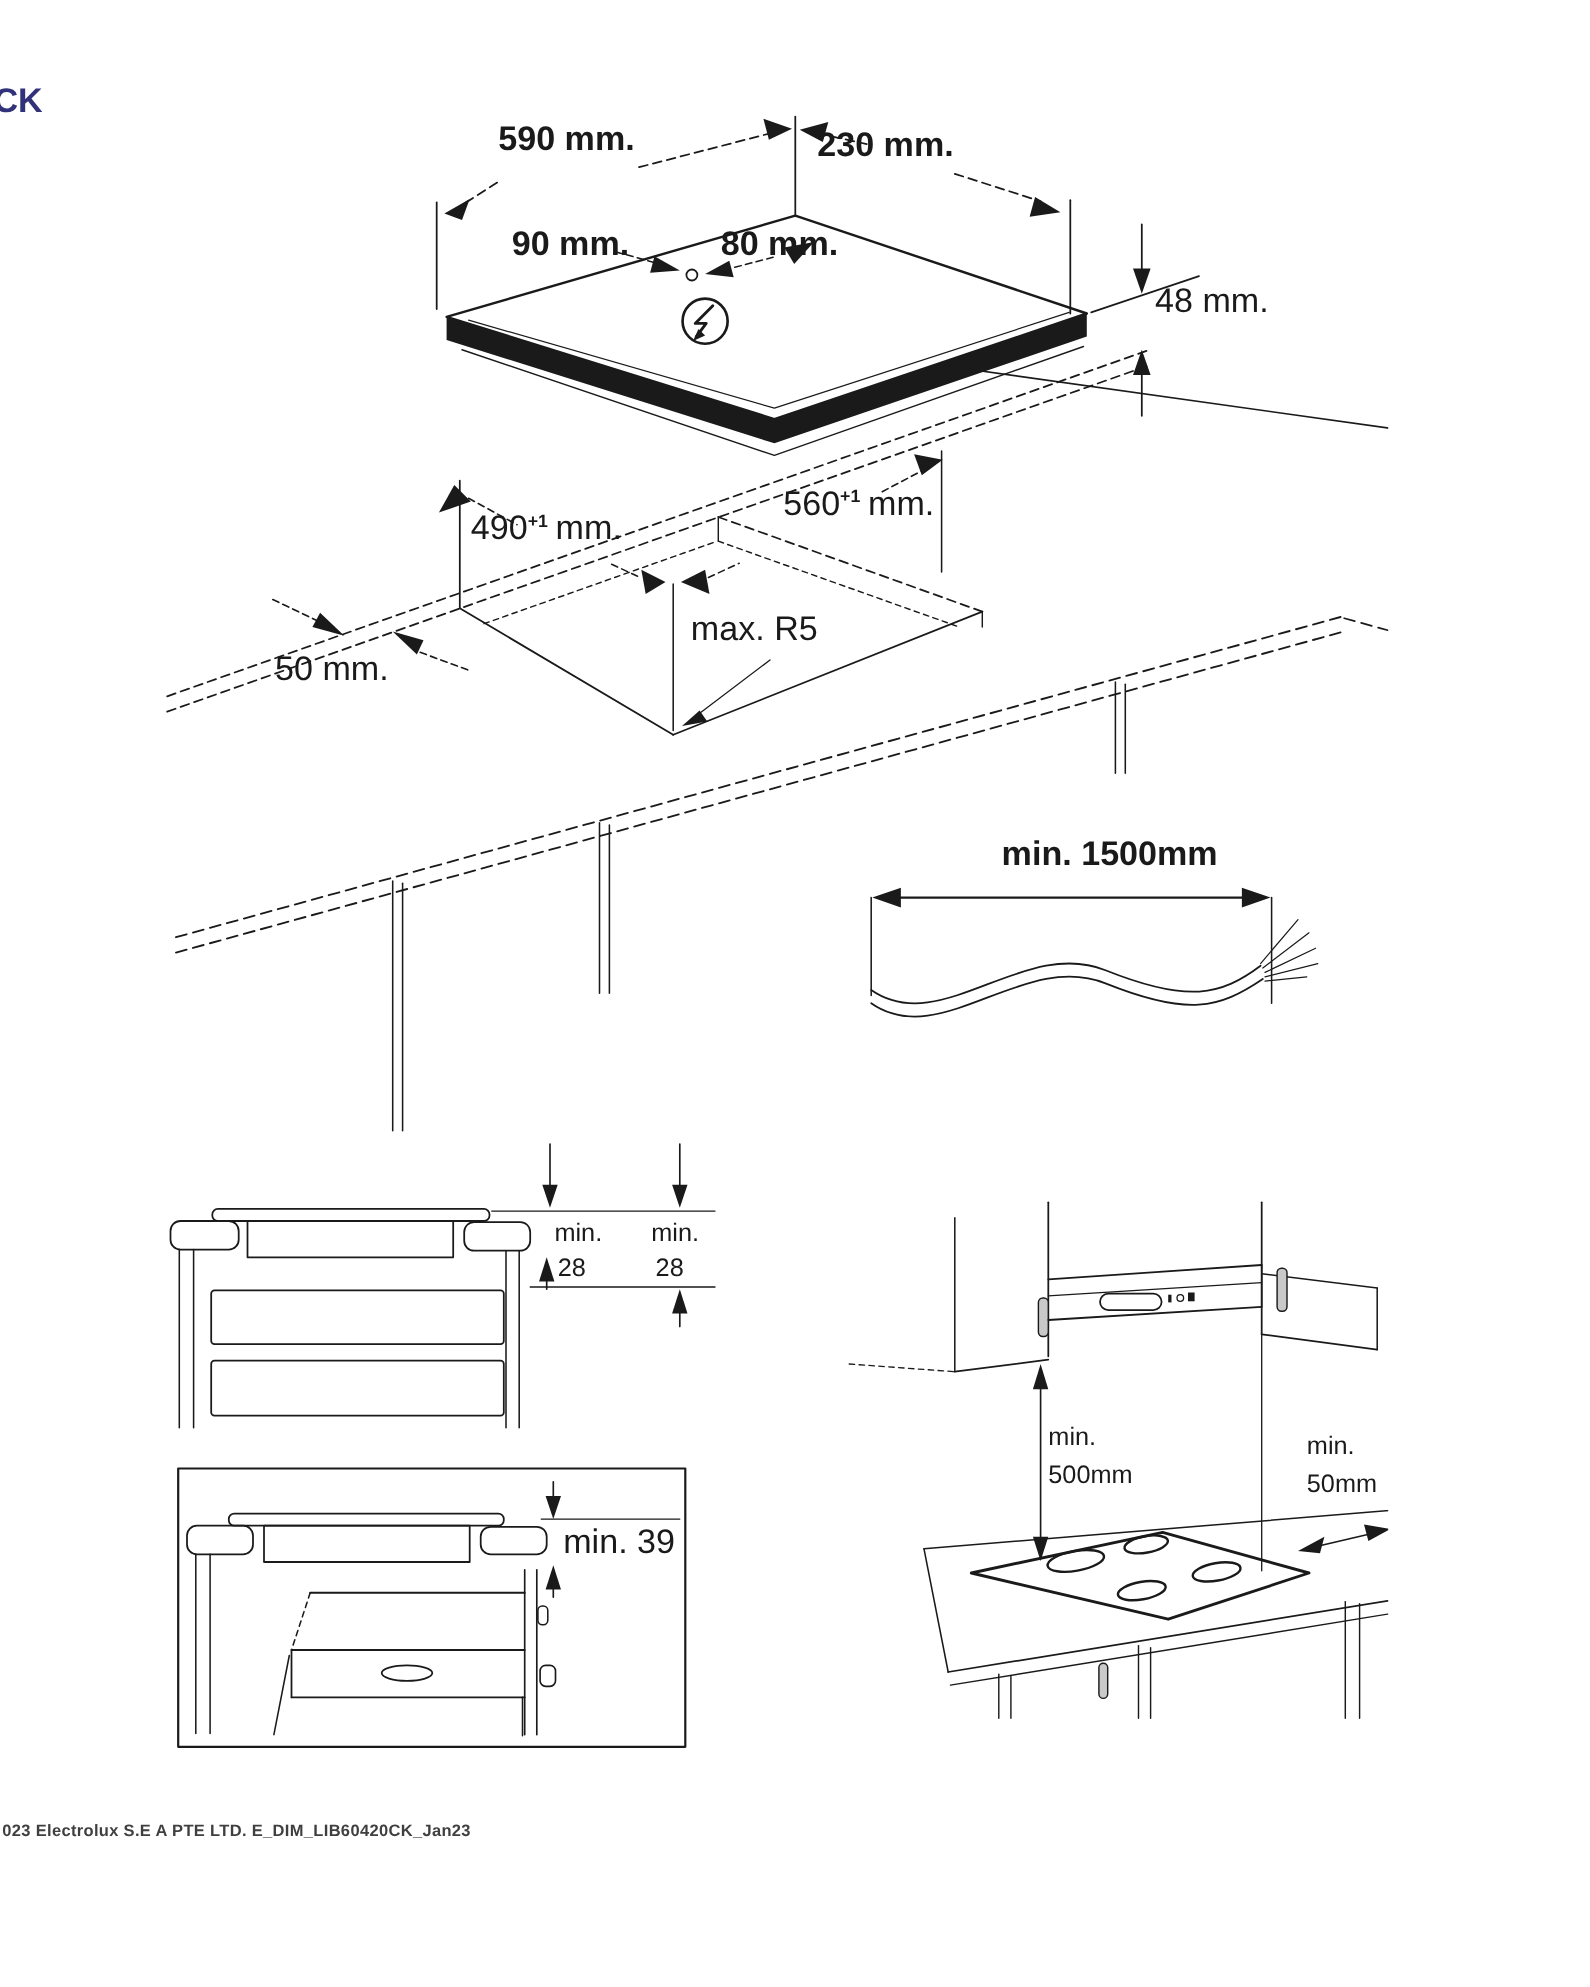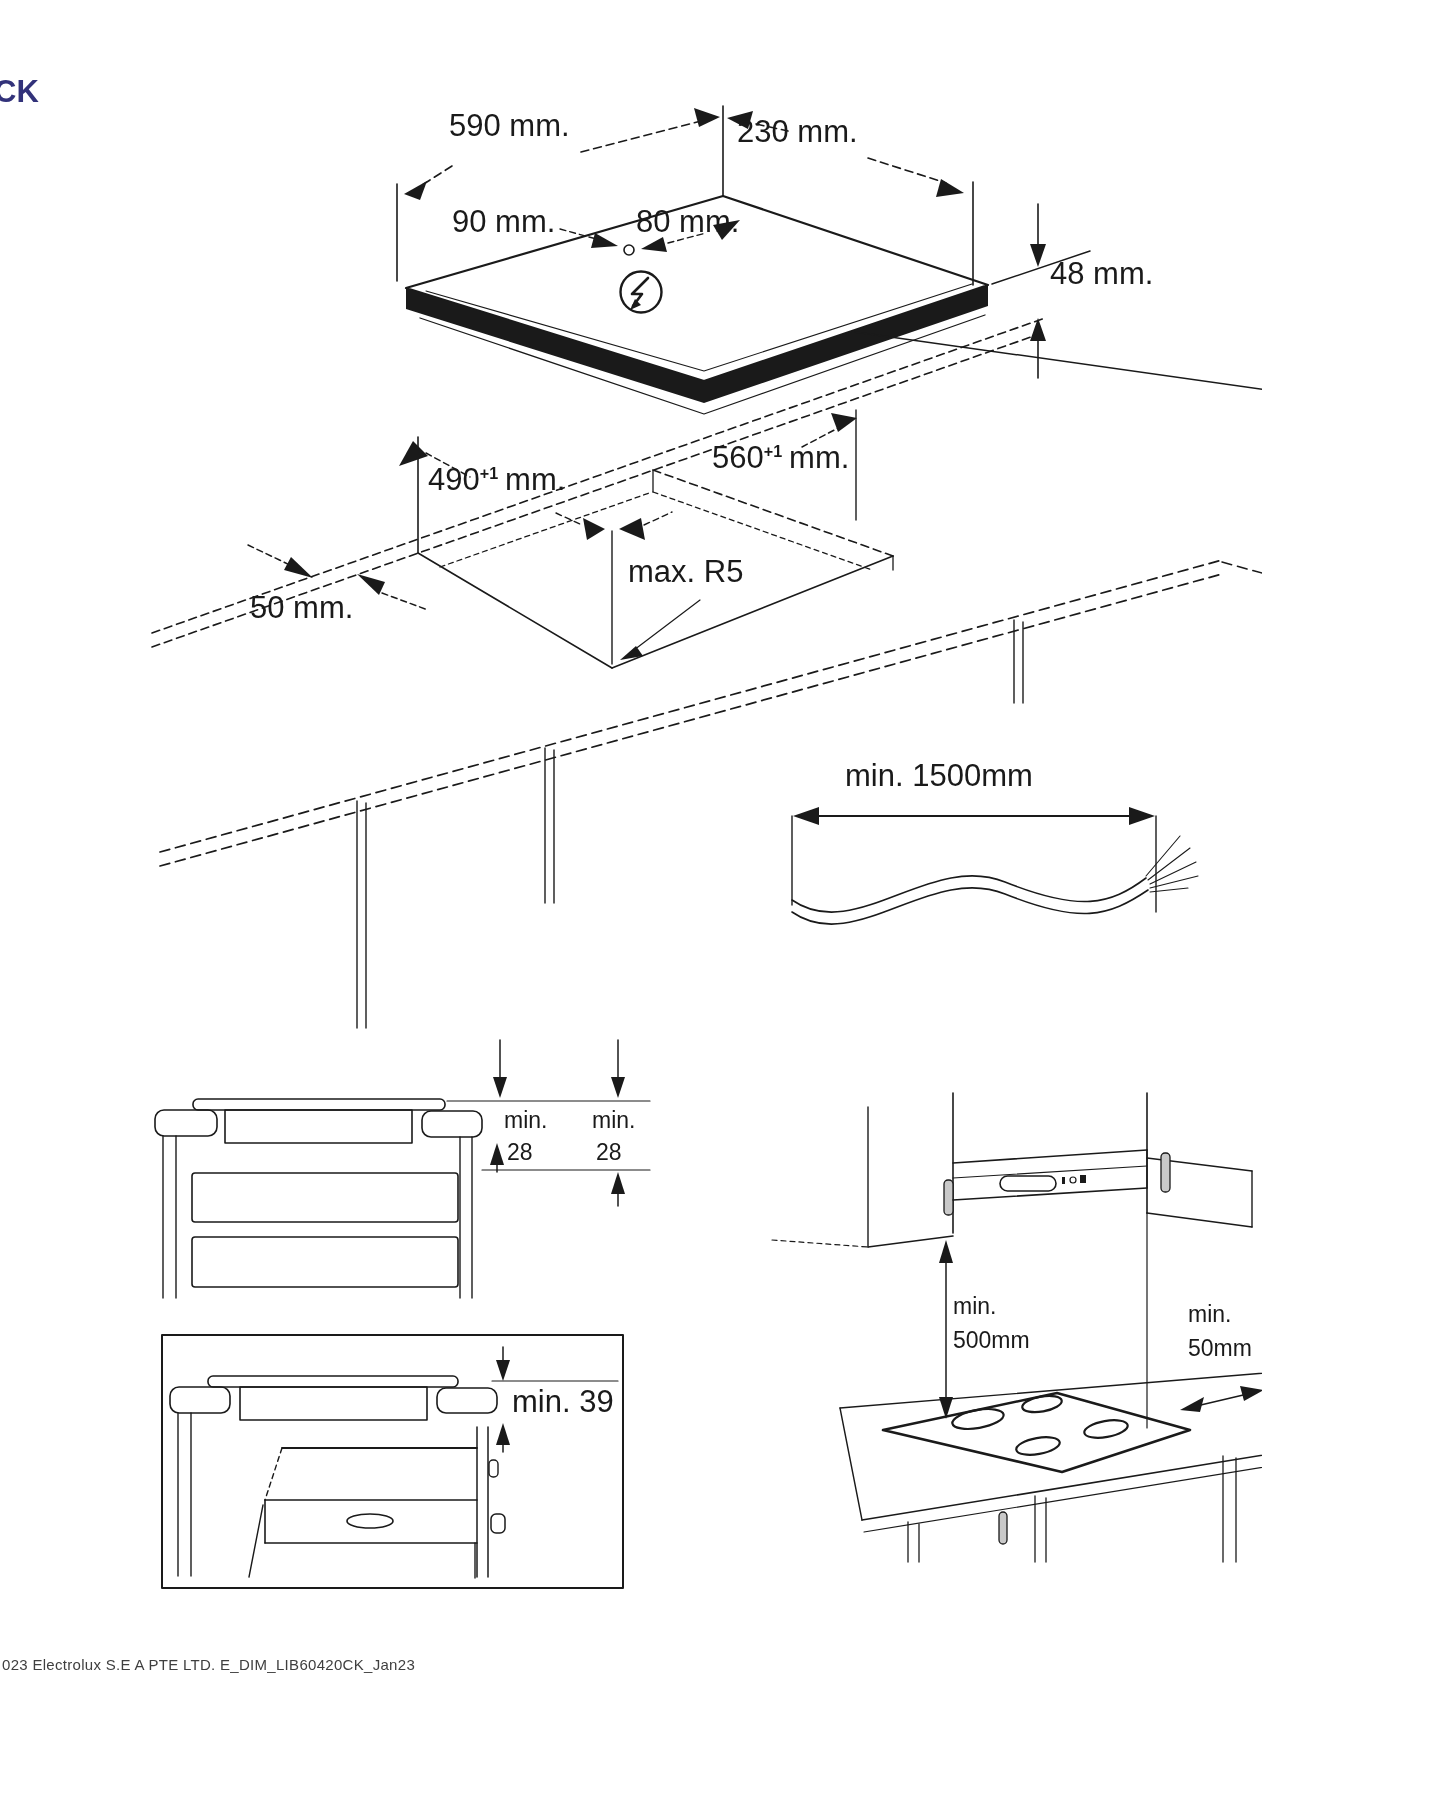--- a/index.html
+++ b/index.html
@@ -18,29 +18,29 @@
     stroke:var(--line);fill:none;stroke-linecap:round;stroke-linejoin:round;
   }
   svg.art polygon{fill:var(--line);stroke:none;}
   svg.art .solidfill{fill:var(--line);stroke:none;}
   svg.art .whitefill{fill:#fff;}
   svg.art .handle{fill:var(--handle-fill);stroke:var(--line);}
   .label{
     position:absolute;font-size:31px;font-weight:500;color:var(--line);
     white-space:nowrap;line-height:1.05;
   }
-  .label.center{text-align:left;}
+  .label.center{text-align:right;font-weight:bold;}
   .label.sm{font-size:23px;}
   .label sup{font-size:0.52em;font-weight:600;vertical-align:super;letter-spacing:0;}
   .label .unit{margin-left:7px;}
   .model-code{
     position:absolute;font-size:31px;font-weight:700;color:var(--model-text);
   }
   .footer{
-    position:absolute;font-size:15px;font-weight:400;color:var(--footer-text);
+    position:absolute;font-size:15px;font-weight:700;color:var(--footer-text);
     letter-spacing:0.3px;white-space:nowrap;
   }
 </style>
 </head>
 <body>
 
 <div class="canvas">
 
   <div class="model-code" style="left:-6px;top:74px">CK</div>
 

